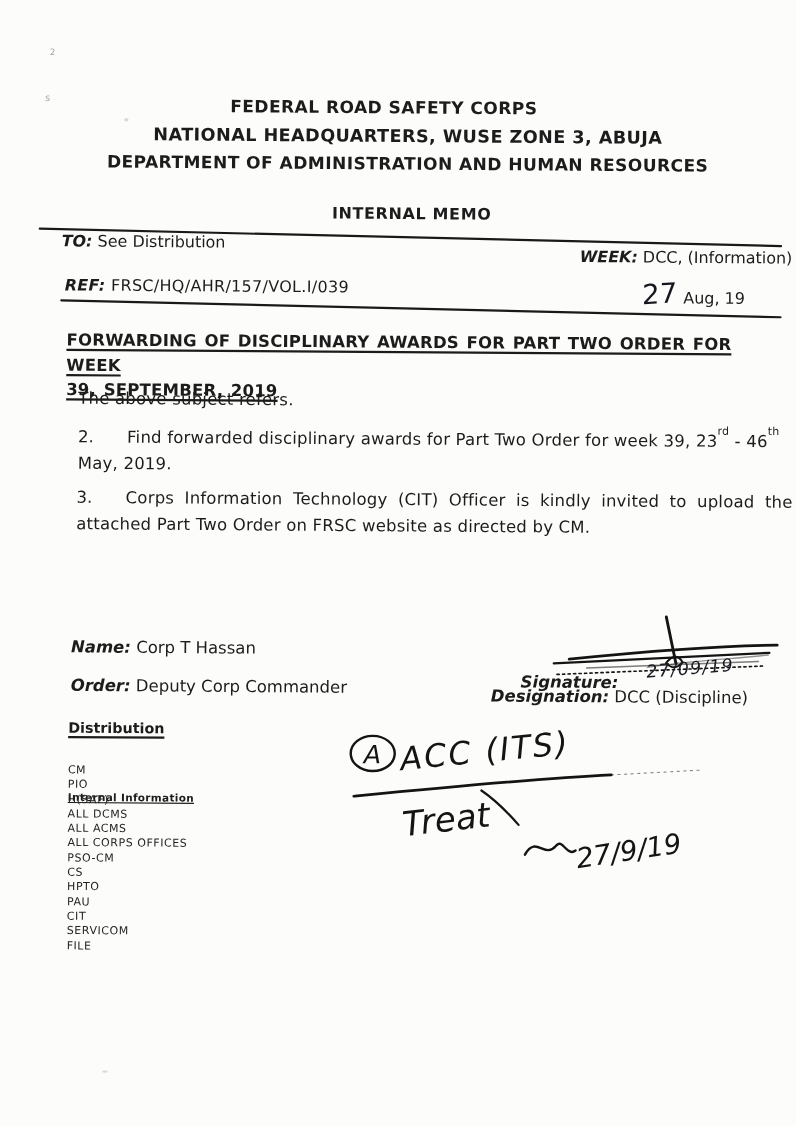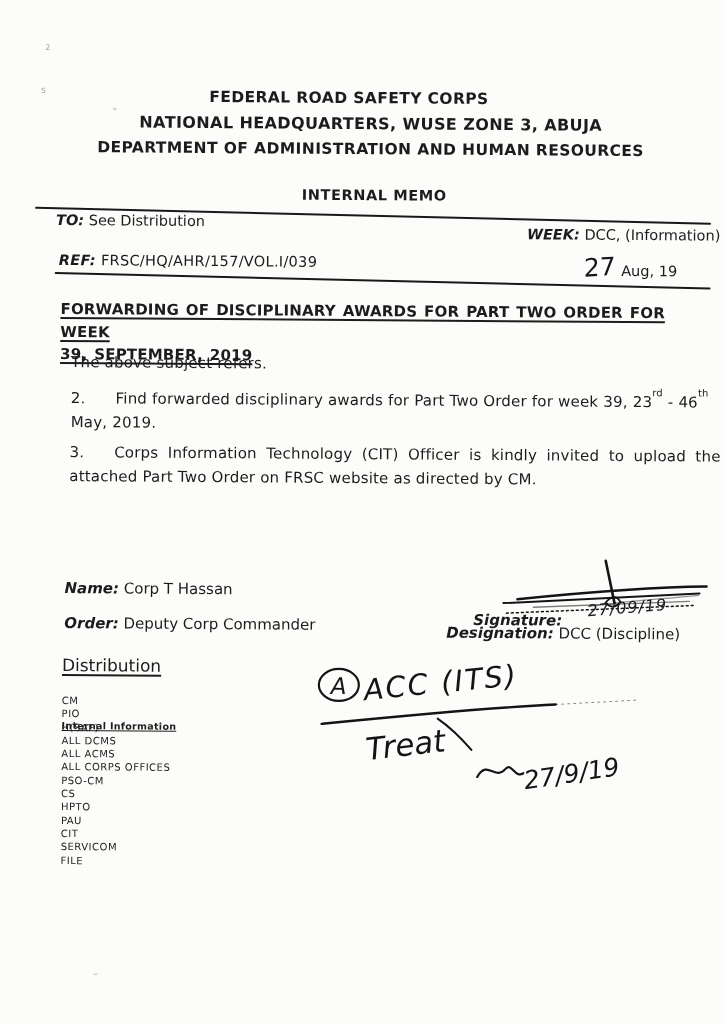--- a/index.html
+++ b/index.html
@@ -50,21 +50,21 @@
   
   .name-row  { left:68px;  top:579px; font-size:15px; }
   .rank-row  { left:68px;  top:614px; font-size:15px; }
   .sig-row   { left:450px; top:608px; font-size:15px;margin-left:27px; }
   .desig-row { left:450px; top:621px; font-size:15px; }
   .sig-art   { left:497px; top:553px; }
   .sig-date  { left:591px; top:594px; font-size:16px; font-style:italic; color:#1b1b24;
                transform:rotate(-5deg); letter-spacing:1px; }
 
   
-  .dist-title { left:66px; top:655px; font-size:17px; font-weight:400;
+  .dist-title { left:66px; top:655px; font-size:13px; font-weight:700;
                 text-decoration:underline; text-decoration-thickness:2px; text-underline-offset:3px; }
   .dist-sub   { left:66px; top:681px; font-size:9.5px; font-weight:700;
                 text-decoration:underline; letter-spacing:.3px;margin-top:39px; }
   .dist-list  { left:66px; top:694px; font-size:10px; line-height:13.3px; letter-spacing:.5px; color:#242424; }
 
   
   .annot { left:292px; top:646px; }
   .ink { stroke:#141414; fill:none; stroke-linecap:round; }
   .hw { font-family:"DejaVu Sans", sans-serif; font-style:italic; fill:#141414; }
 

